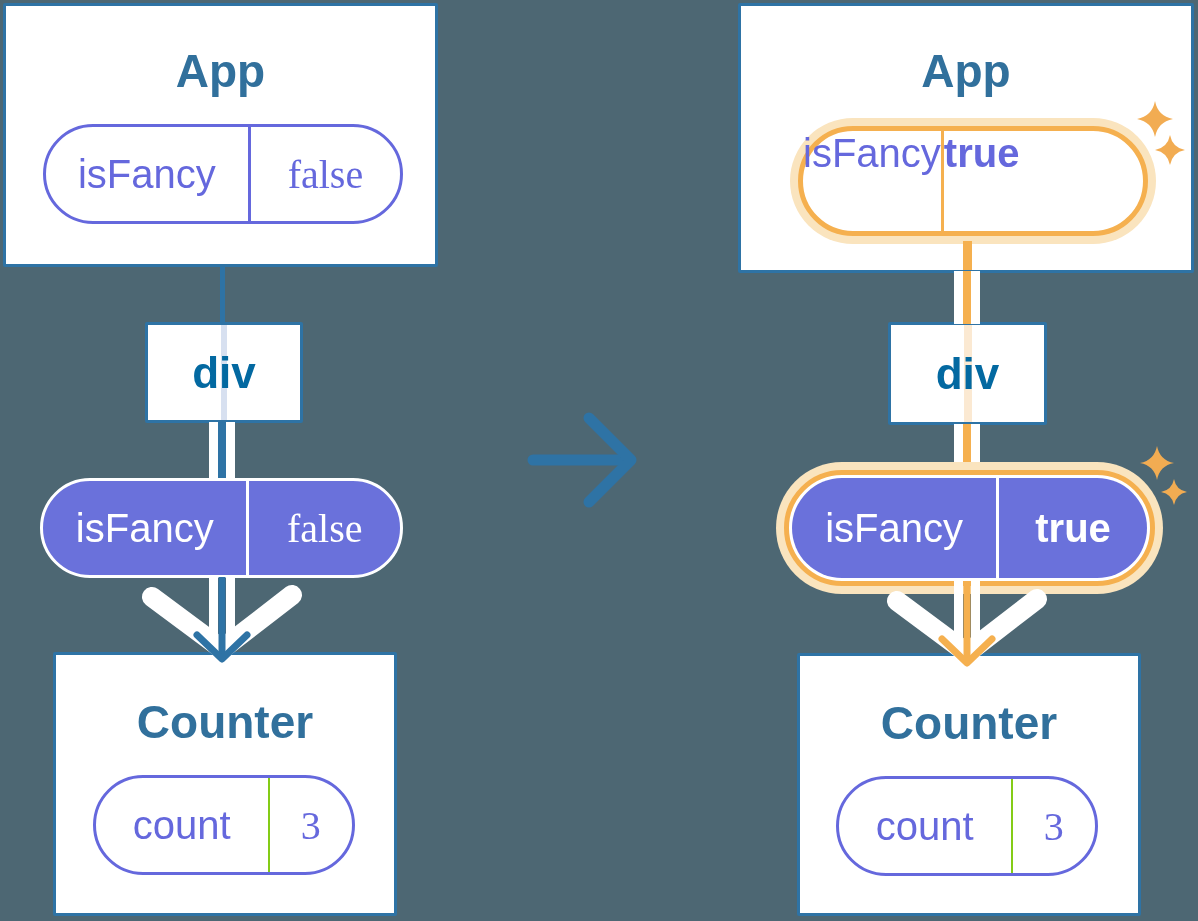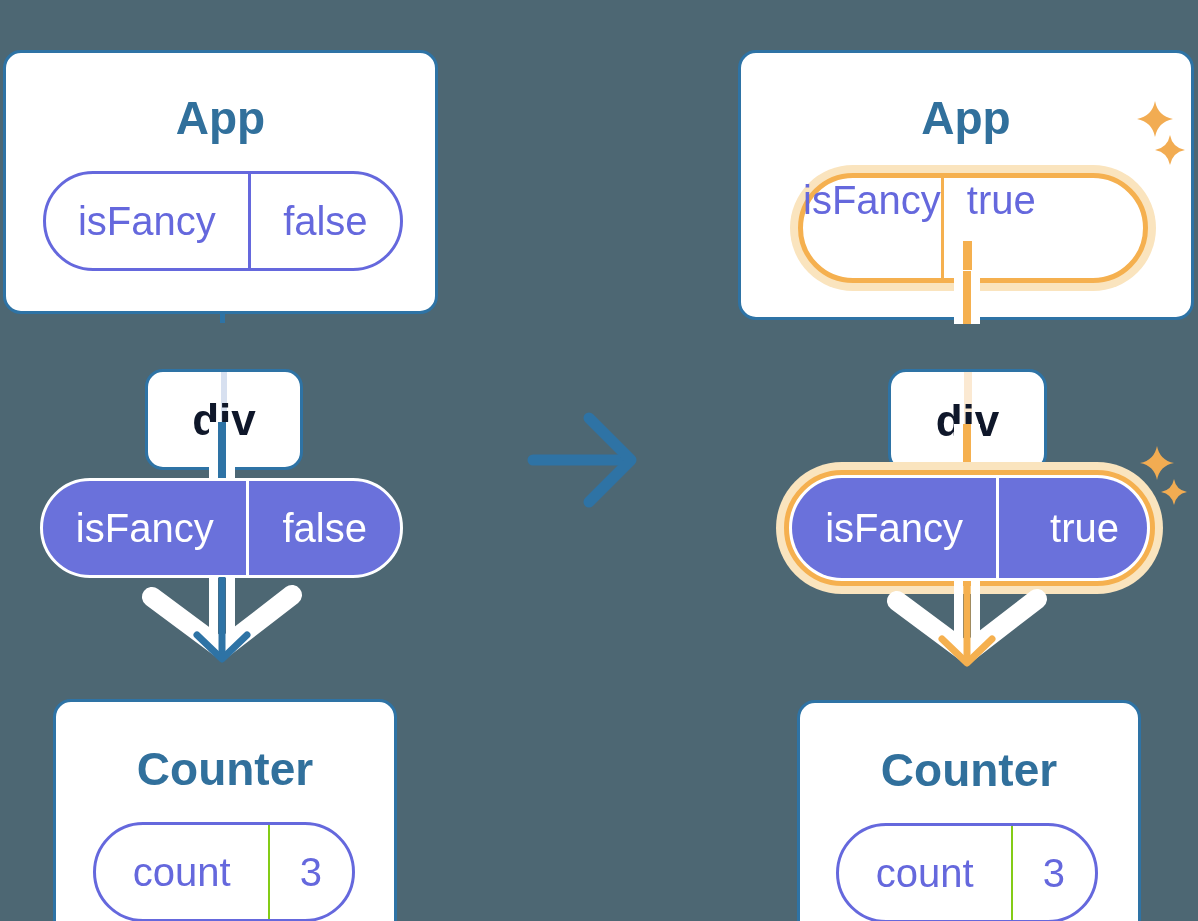--- a/index.html
+++ b/index.html
@@ -1,36 +1,36 @@
 <!DOCTYPE html>
 <html><head>
 <meta charset="utf-8">
 <style>
   html,body{margin:0;padding:0;background:#4D6773;}
   .canvas{position:relative;width:1198px;height:921px;background:#4D6773;
           font-family:"Liberation Sans",sans-serif;overflow:hidden;}
 
   
-  .card{position:absolute;background:#fff;border:3px solid #2E73A5;border-radius:18px;
-        box-sizing:border-box;z-index:1;margin-top:47px;}
+  .card{position:absolute;background:#fff;border:3px solid #2E73A5;border-radius:2px;
+        box-sizing:border-box;z-index:1;}
   .card-title{position:absolute;left:0;right:0;text-align:center;color:#31709C;
               font-weight:600;font-size:46px;line-height:1;z-index:2;}
 
   
   .pill{position:absolute;display:flex;align-items:stretch;box-sizing:border-box;
         border-radius:60px;font-size:40px;z-index:2;}
   .pill .seg{display:flex;align-items:center;justify-content:center;}
   .pill .key{width:57%;}
-  .pill .val{flex:1;}
+  .pill .val{flex:1;font-family:Liberation Serif, serif;}
   .outline-pill{border:3px solid #6568DD;color:#6568DD;background:#fff;}
   .outline-pill .key{border-right:3px solid #6568DD;}
   .counter-pill .key{width:67%;border-right:2px solid #84cc16;}
   .solid-pill{background:#6A71DB;border:3px solid #fff;color:#fff;}
   .solid-pill .key{border-right:3px solid #fff;}
-  .bold-val{font-weight:400;padding-left:23px;}
+  .bold-val{font-weight:700;}
 
   
   .ring-pill{position:absolute;display:flex;align-items:stretch;box-sizing:border-box;
              background:#fff;border:5px solid #F5B04F;border-radius:62px;
              box-shadow:0 0 0 8px #FAE4BE;font-size:40px;color:#6568DD;z-index:2;}
   .ring-pill .key{border-right:3px solid #F5B04F;}
   .purple-ring-wrap{position:absolute;box-sizing:border-box;background:#fff;
                     border:5px solid #F5B04F;border-radius:62px;
                     box-shadow:0 0 0 8px #FAE4BE;padding:3px;z-index:2;}
   .pill-inner{display:flex;align-items:stretch;height:100%;background:#6A71DB;
@@ -43,21 +43,21 @@
   .edge{position:absolute;z-index:0;}
   .stripes{position:absolute;display:flex;z-index:2;}
   .stripes .w{width:9px;background:#fff;}
   .stripes .c{width:8px;}
   .c-blue{background:#2E73A5;}
   .c-orange{background:#F5B04F;}
   .through-line{position:absolute;top:0;bottom:0;z-index:1;}
   .tl-blue{width:6px;left:calc(50% - 3px);background:#D7E0F0;}
   .tl-orange{width:8px;left:calc(50% - 4px);background:#FBE9D2;}
   .div-label{position:relative;z-index:2;display:flex;width:100%;height:100%;
-             align-items:center;justify-content:center;color:#0f172a;
+             align-items:center;justify-content:center;color:#0369a1;
              font-weight:600;font-size:44px;}
 
   
   .drop-arrow{position:absolute;width:190px;height:112px;z-index:5;}
   .arrow-blue .stroke-c{stroke:#2E73A5;}
   .arrow-orange .stroke-c{stroke:#F5B04F;}
 
   .transition-arrow{position:absolute;left:523px;top:408px;width:126px;height:104px;z-index:1;}
 
   .sparkle{position:absolute;z-index:6;}

